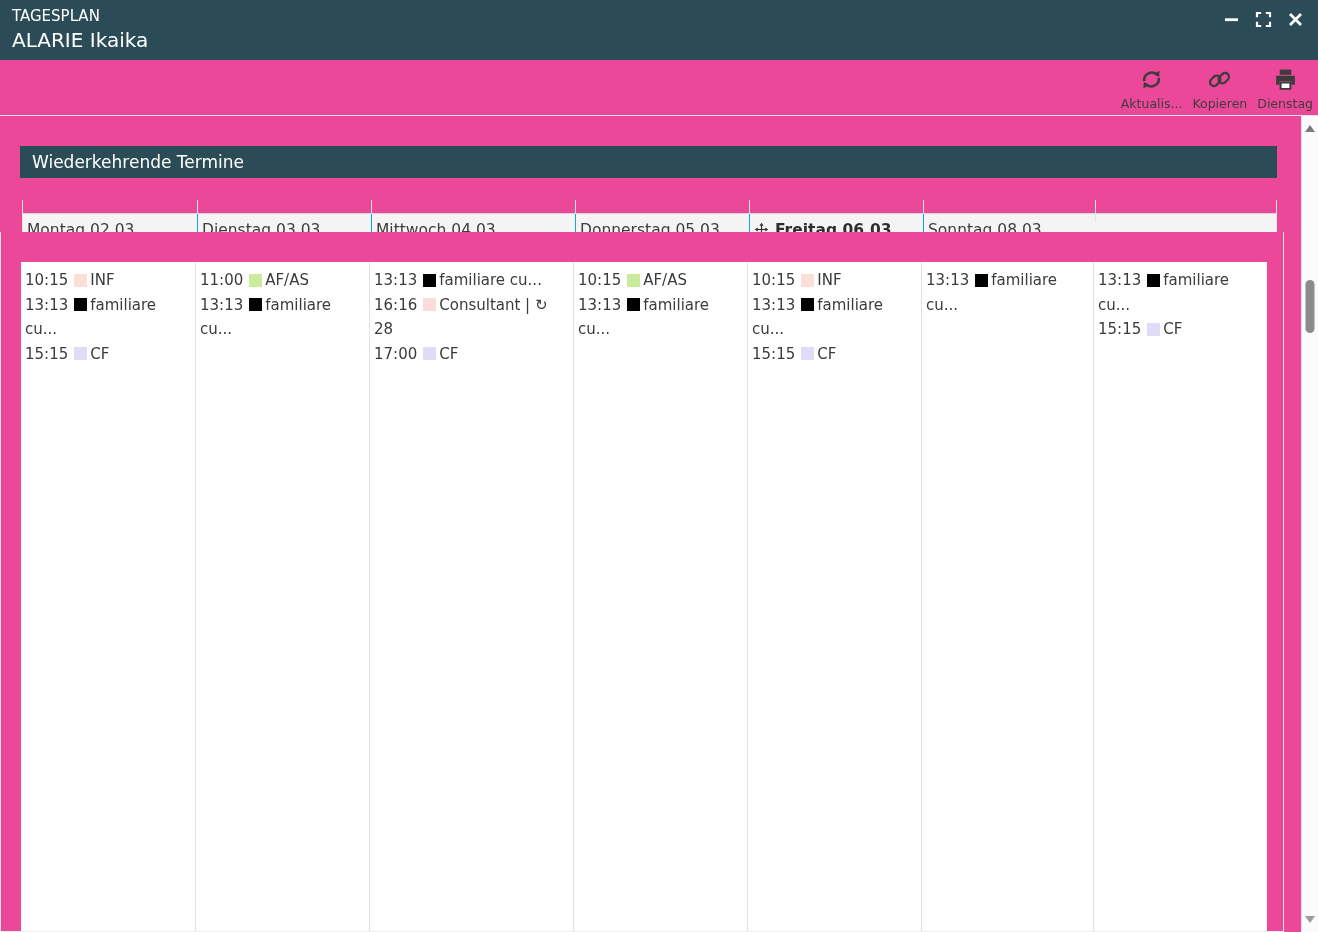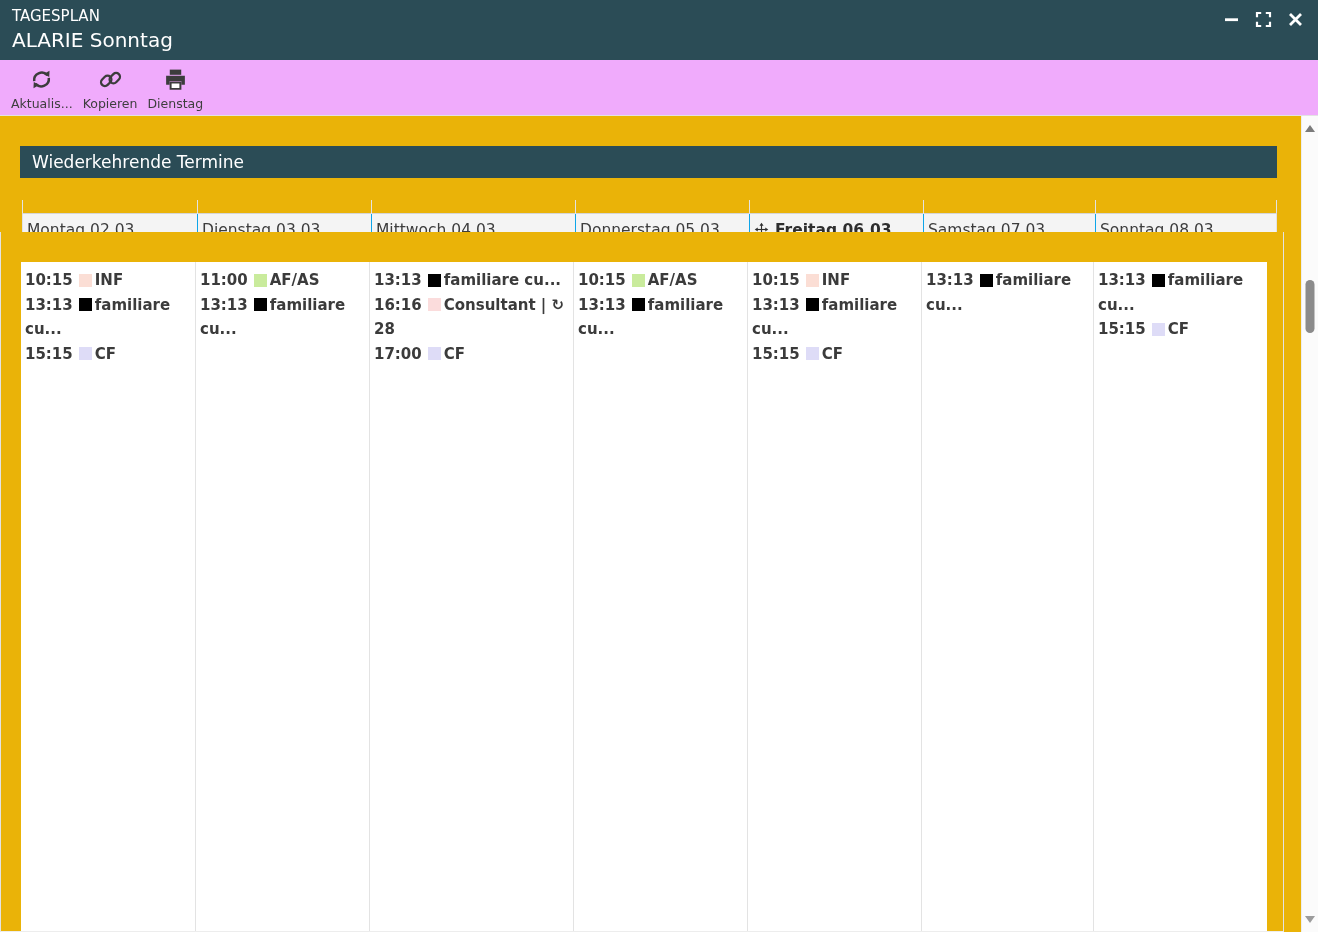--- a/index.html
+++ b/index.html
@@ -17,37 +17,37 @@
   }
   .titlebar .titles{padding:7px 0 0 12px;line-height:1.3;}
   .tb-title{font-size:15px;}
   .tb-subtitle{font-size:20px;}
   .win-controls{display:flex;gap:15px;padding:11px 14px 0 0;}
   .win-btn{width:17px;height:17px;cursor:pointer;display:inline-block;}
   .win-btn svg{display:block;width:17px;height:17px;}
 
   
   .toolbar{
-    height:55px;background:#f0abfc;border-bottom:1px solid #e3e3e3;
-    display:flex;align-items:flex-start;padding-left:6px;
+    height:55px;background:#ec4899;border-bottom:1px solid #e3e3e3;
+    display:flex;align-items:flex-start;padding-left:6px;justify-content:flex-end;
   }
   .tool-btn{
     background:none;border:none;cursor:pointer;text-align:center;
     padding:7px 5px 0 5px;margin:0;min-width:56px;
     font-family:inherit;
   }
   .tool-btn svg{width:25px;height:25px;display:inline-block;}
   .tool-btn .tool-label{
     display:block;font-size:12.5px;color:#3e3e3e;margin-top:1px;white-space:nowrap;
   }
 
   
   .content{
     position:absolute;top:116px;left:0;right:17px;bottom:0;
-    background:#eab308;padding:30px 24px 0 20px;box-sizing:border-box;overflow:hidden;
+    background:#ec4899;padding:30px 24px 0 20px;box-sizing:border-box;overflow:hidden;
   }
   .section-header{
     background:#2b4c56;color:#fff;height:32px;line-height:32px;
     font-size:17px;padding-left:12px;margin-bottom:22px;
   }
 
   
   .calendar-grid{margin-left:2px;}
   .week-row{
     display:grid;
@@ -59,21 +59,21 @@
   .week-row.headers{
     background:#f4f4f4;border-top:1px solid #d6d6d6;border-bottom:1px solid #d6d6d6;
   }
   .day-header{
     font-size:15.5px;color:#3d3d3d;padding:7px 6px 6px 4px;
     white-space:nowrap;overflow:hidden;
   }
   .day-header + .day-header{border-left:1px solid #0ea5e9;}
   .day-header.today{font-weight:bold;color:#2e2e2e;}
   .move-icon{width:15px;height:15px;vertical-align:-2px;margin-right:6px;cursor:move;}
-  .day-cell{padding:6px 8px 6px 4px;min-height:10px;font-weight:bold;}
+  .day-cell{padding:6px 8px 6px 4px;min-height:10px;}
   .day-cell + .day-cell{border-left:1px solid #e3e3e3;}
   .week-row.content .day-cell{background:#fff;}
   .wk0{min-height:159px;} .wk1{min-height:136px;} .wk2{min-height:114px;} .wk3{min-height:114px;border-bottom:1px solid #ededed;}
   .appt{font-size:15px;line-height:24.5px;color:#3b3b3b;cursor:pointer;}
   .appt .time{margin-right:3px;}
   .swatch{display:inline-block;width:13px;height:13px;vertical-align:-1.5px;margin:0 3px;}
 
   
   .scrollbar{
     position:absolute;top:116px;right:0;bottom:0;width:17px;
@@ -88,21 +88,21 @@
   }
 </style>
 </head>
 <body>
 
 <div class="window">
 
   <header class="titlebar">
     <div class="titles">
       <div class="tb-title">TAGESPLAN</div>
-      <div class="tb-subtitle">ALARIE Sonntag</div>
+      <div class="tb-subtitle">ALARIE Ikaika</div>
     </div>
     <div class="win-controls">
       <span class="win-btn">
         <svg viewBox="0 0 17 17">
             <rect x="2" y="7.3" width="13" height="2.8" fill="#fff"></rect>
           </svg>
       </span>
       <span class="win-btn">
         <svg viewBox="0 0 17 17" fill="none" stroke="#fff" stroke-width="2.2">
           <path d="M2 6.2V2h4.2M10.8 2H15v4.2M15 10.8V15h-4.2M6.2 15H2v-4.2"></path>
@@ -160,21 +160,20 @@
     <div class="week-row headers">
           <div class="day-header"><span>Montag 02.03</span></div>
           <div class="day-header"><span>Dienstag 03.03</span></div>
           <div class="day-header"><span>Mittwoch 04.03</span></div>
           <div class="day-header"><span>Donnerstag 05.03</span></div>
           <div class="day-header today"><svg class="move-icon" viewBox="0 0 24 24" fill="#2e2e2e">
               <path d="M12 1.2 15.3 6H8.7zM12 22.8 8.7 18h6.6zM1.2 12 6 8.7v6.6zM22.8 12 18 15.3V8.7z"></path>
               <rect x="11.1" y="5" width="1.8" height="14"></rect>
               <rect x="5" y="11.1" width="14" height="1.8"></rect>
             </svg><span>Freitag 06.03</span></div>
-          <div class="day-header"><span>Samstag 07.03</span></div>
           <div class="day-header"><span>Sonntag 08.03</span></div>
         </div>
         <div class="week-row content wk0">
           <div class="day-cell">
             <div class="appt"><span class="time">08:44</span><span class="swatch" style="background: rgb(227, 231, 155);"></span><span class="lbl">OSS</span><span class="suffix"> | ↻2</span></div>
             <div class="appt"><span class="time">09:31</span><span class="swatch" style="background: rgb(227, 231, 155);"></span><span class="lbl">OSS</span><span class="suffix"> | ↻2</span></div>
             <div class="appt"><span class="time">10:15</span><span class="swatch" style="background: rgb(251, 222, 213);"></span><span class="lbl">INF</span></div>
             <div class="appt"><span class="time">15:15</span><span class="swatch" style="background: rgb(222, 220, 247);"></span><span class="lbl">CF</span></div>
           </div>
           <div class="day-cell">

